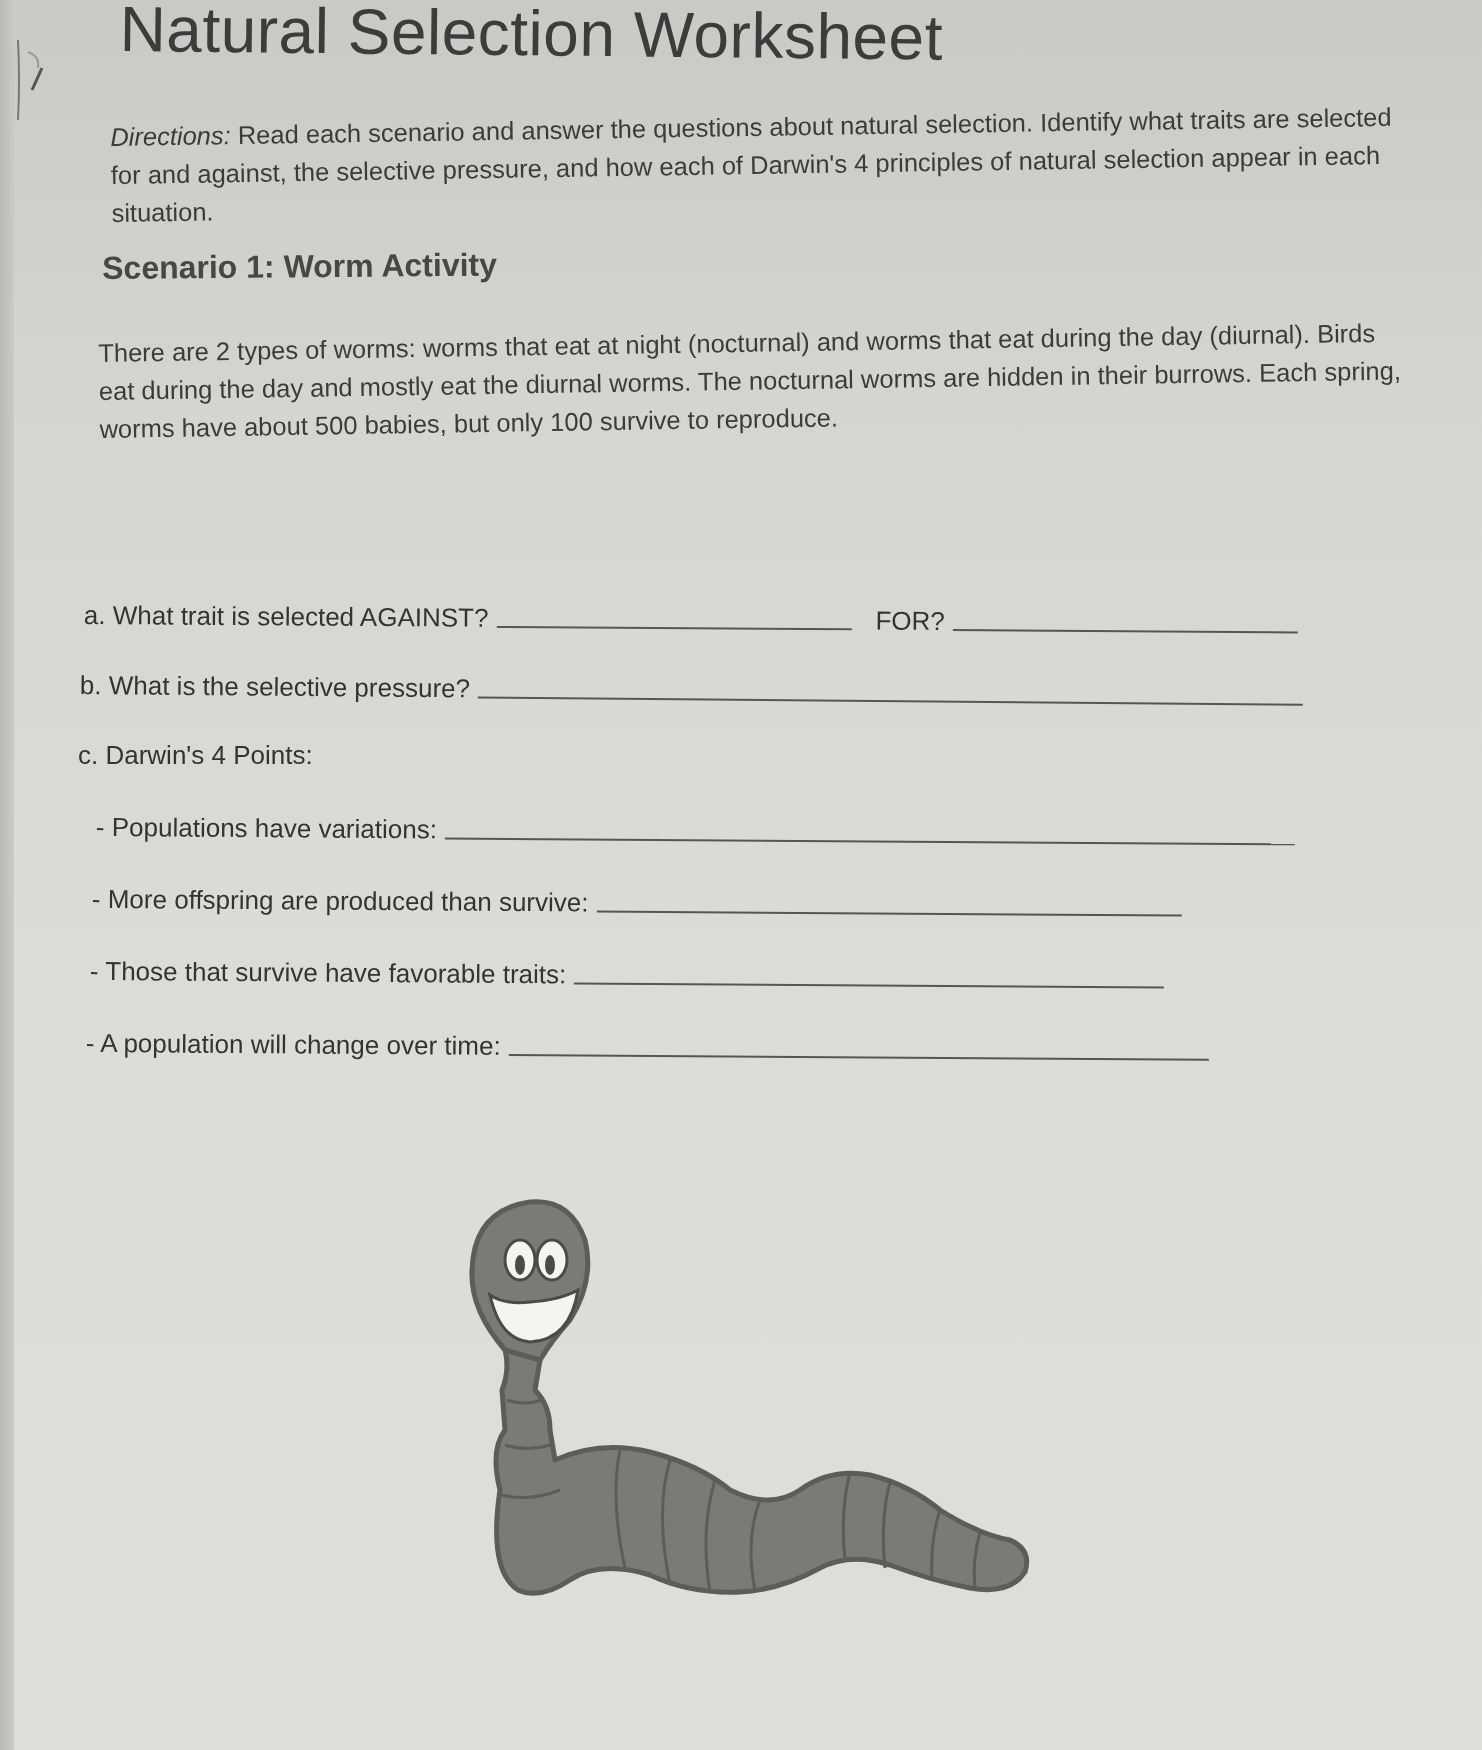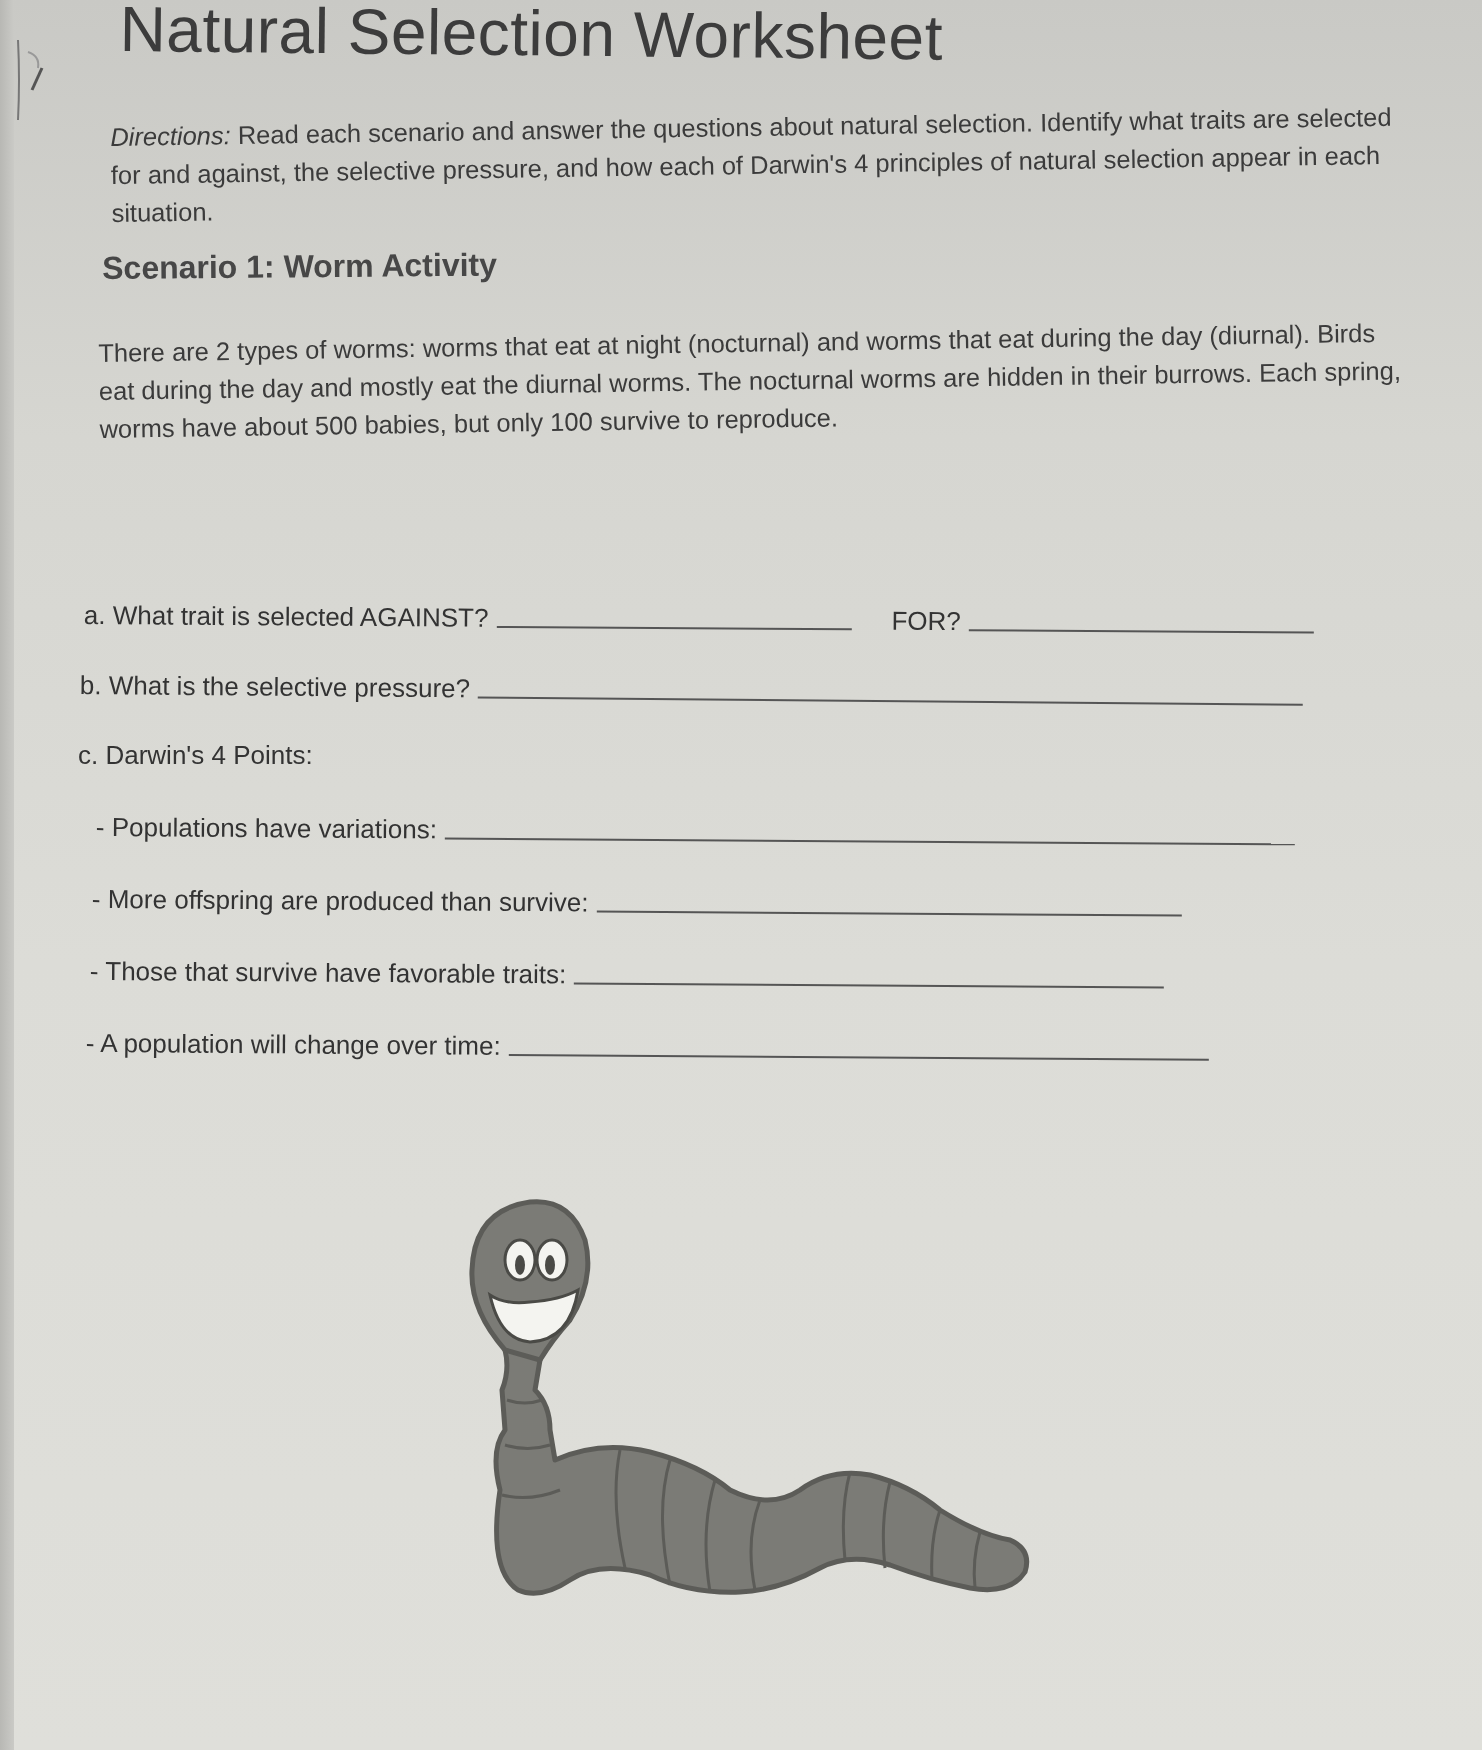--- a/index.html
+++ b/index.html
@@ -48,21 +48,21 @@
   <span class="lbl">Directions:</span><span> Read each scenario and answer the questions about natural selection. Identify what traits are selected for and against, the selective pressure, and how each of Darwin's 4 principles of natural selection appear in each situation.</span>
 </div>
 
 <div class="scenario-h">Scenario 1: Worm Activity</div>
 
 <div class="para scenario-p">There are 2 types of worms: worms that eat at night (nocturnal) and worms that eat during the day (diurnal). Birds eat during the day and mostly eat the diurnal worms. The nocturnal worms are hidden in their burrows. Each spring, worms have about 500 babies, but only 100 survive to reproduce.</div>
 
 <div class="q qa">
   <span>a. What trait is selected AGAINST?</span>
   <span class="blank" style="width:355px;"></span>
-  <span style="margin-left:40px;text-align:right;">FOR?</span>
+  <span style="margin-left:24px;text-align:right;">FOR?</span>
   <span class="blank" style="width:345px;"></span>
 </div>
 
 <div class="q qb">
   <span>b. What is the selective pressure?</span>
   <span class="blank" style="width:825px;"></span>
 </div>
 
 <div class="q qc">
   <span>c. Darwin's 4 Points:</span>

